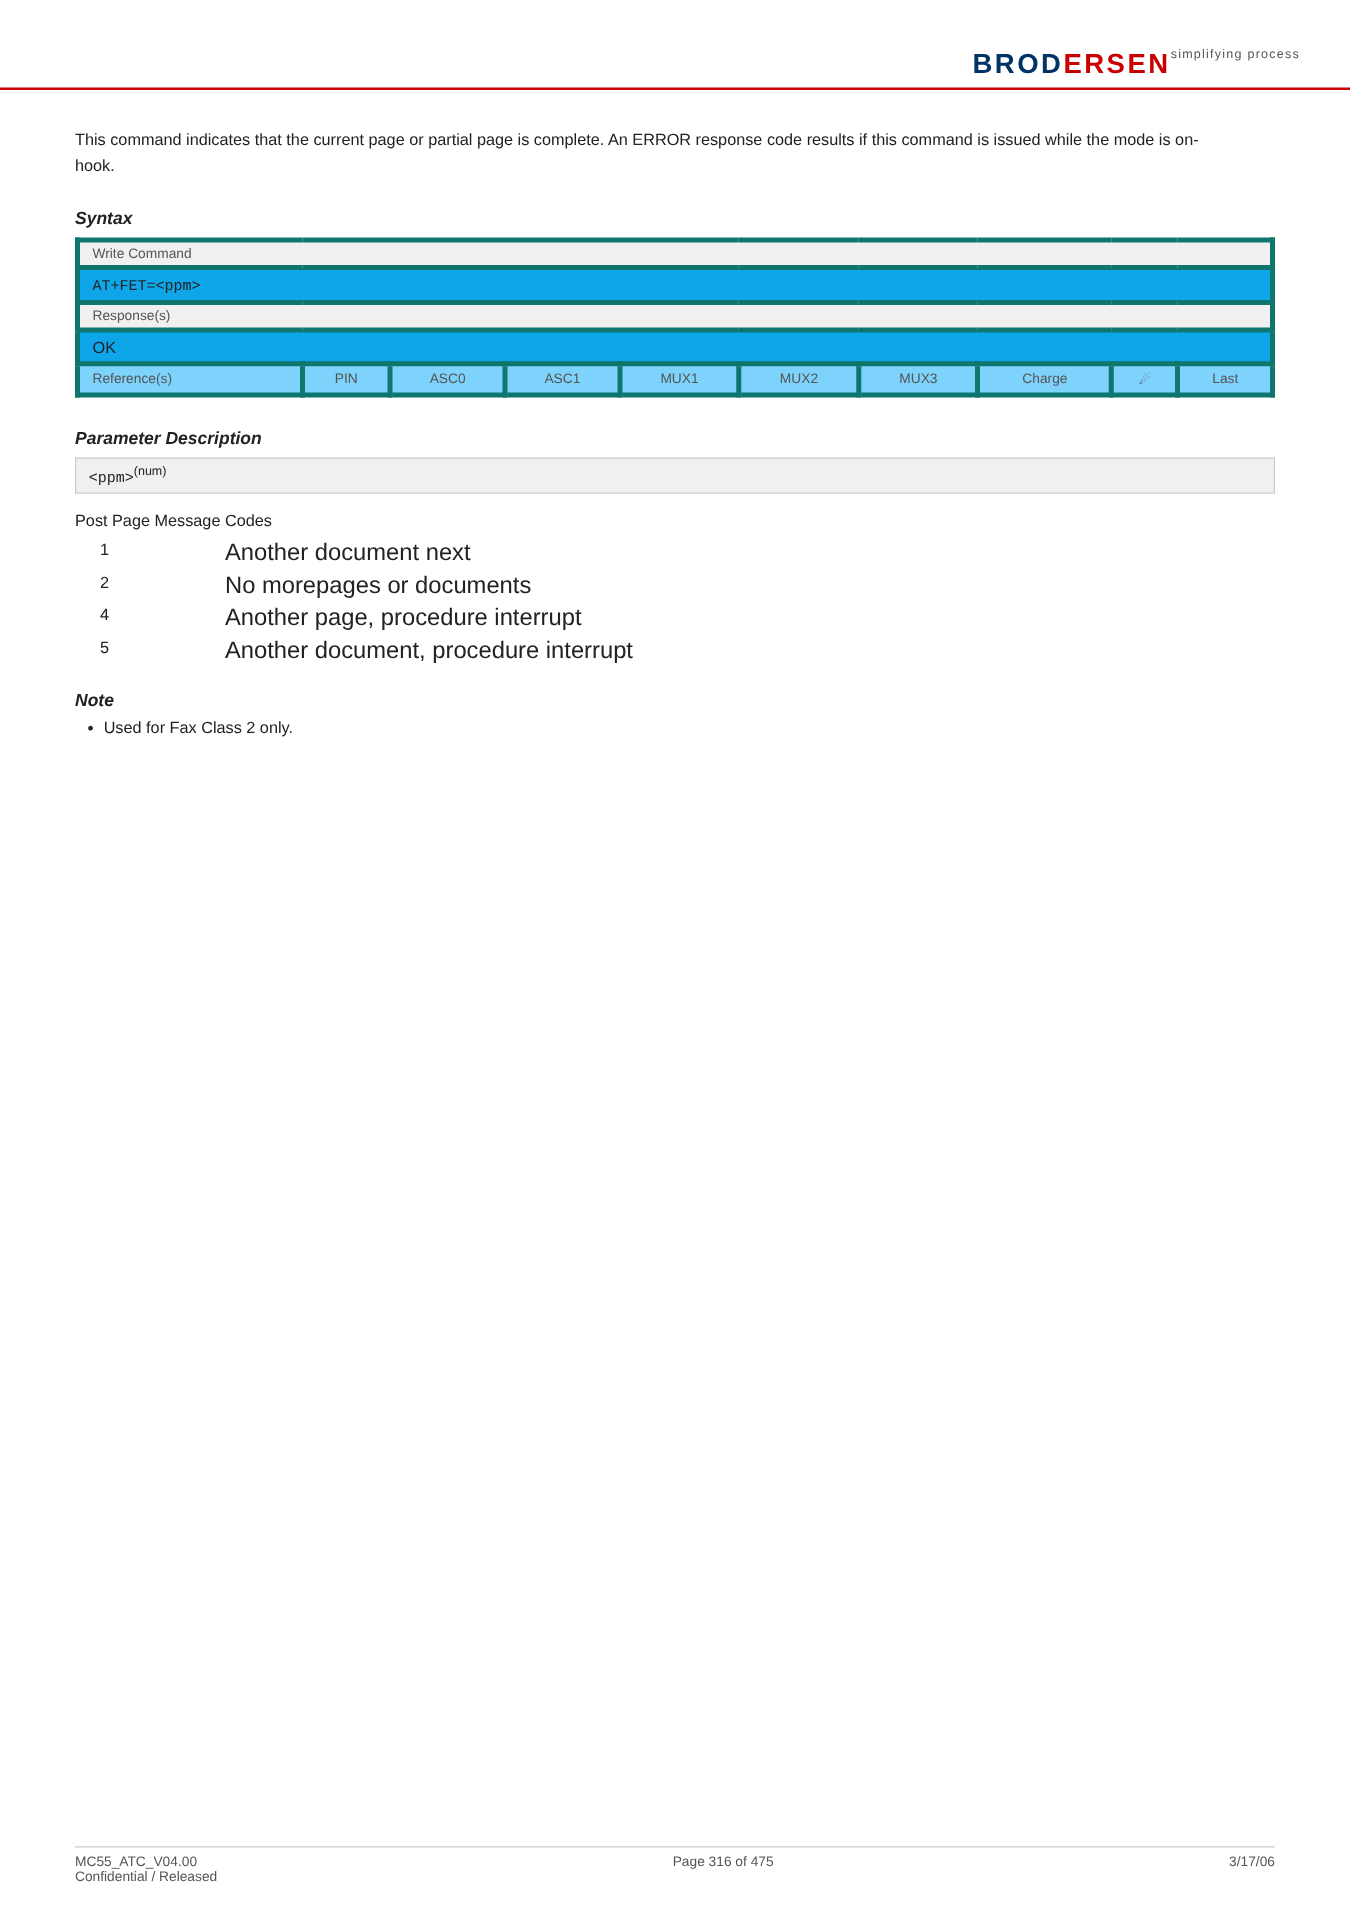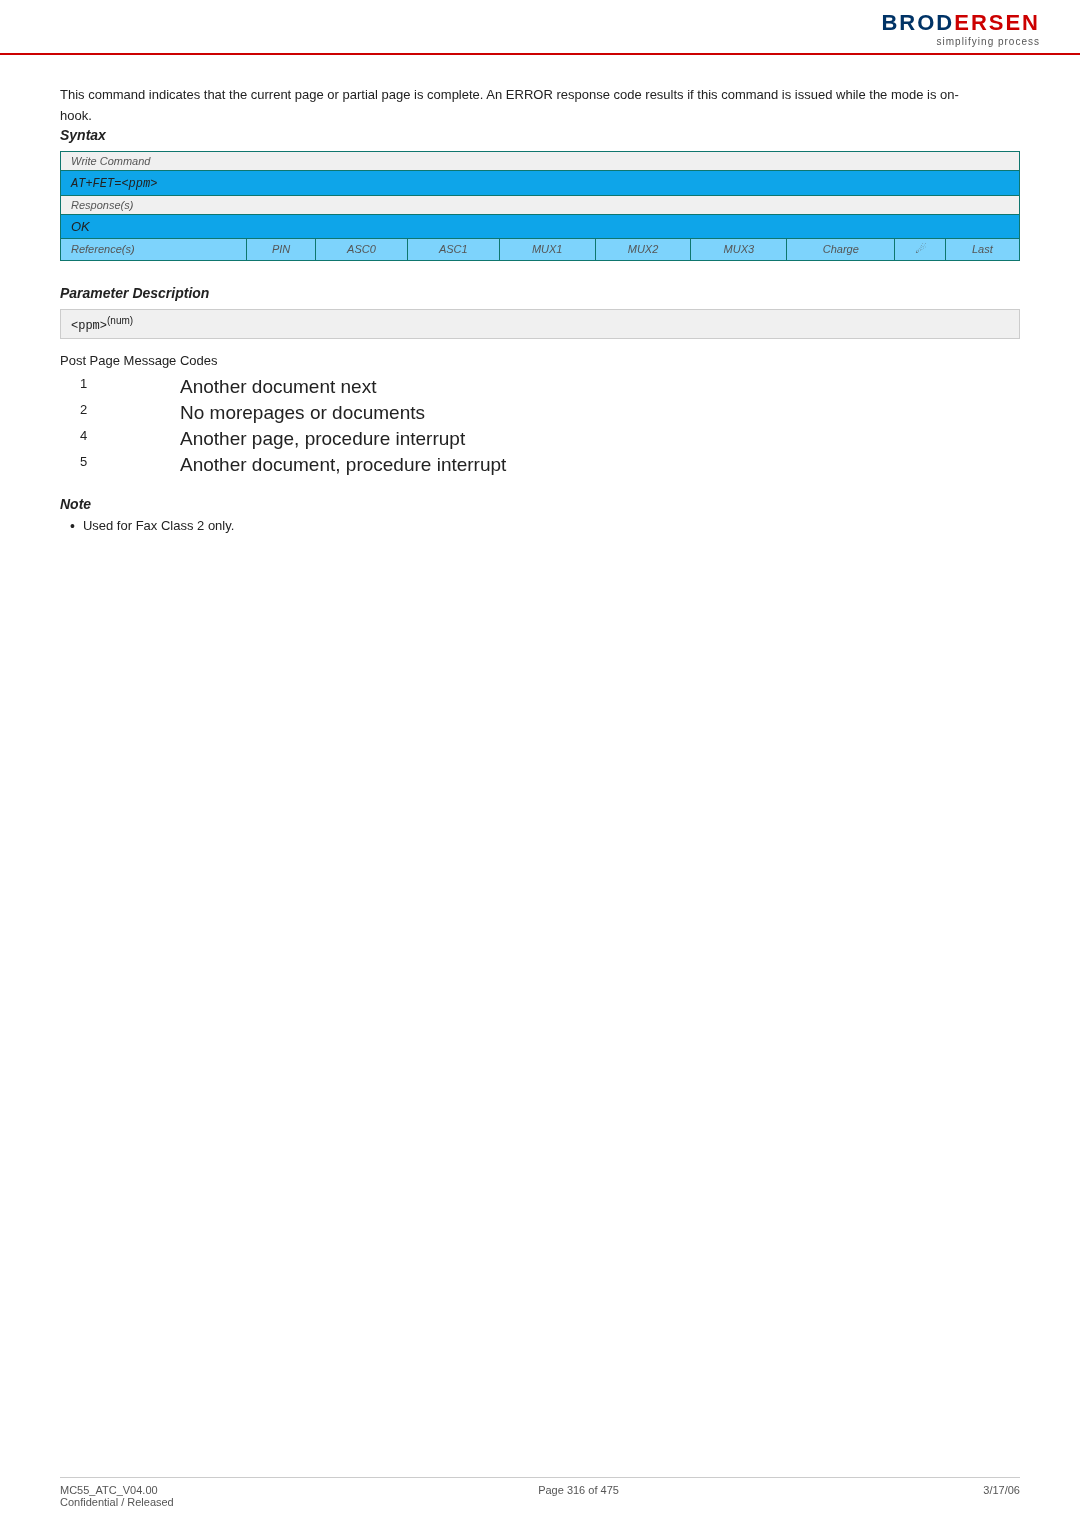--- a/index.html
+++ b/index.html
@@ -16,22 +16,23 @@
     
     .header {
       display: flex;
       justify-content: flex-end;
       align-items: center;
       padding: 10px 40px 6px 40px;
       border-bottom: 2px solid #c00;
     }
     .logo-area {
       display: flex;
-      flex-direction: column;
-      align-items: flex-end;
+      flex-direction: row;
+      align-items: flex-start;
+      margin-top: 28px;
     }
     .logo-text {
       font-size: 22px;
       font-weight: 900;
       letter-spacing: 2px;
       color: #003366;
     }
     .logo-sub {
       font-size: 10px;
       color: #555;
@@ -47,42 +48,42 @@
     .section-title {
       font-size: 22px;
       font-weight: bold;
       margin-bottom: 18px;
     }
 
     
     .intro-para {
       font-size: 13px;
       line-height: 1.6;
+      margin-bottom: 22px;
       max-width: 900px;
     }
 
     
     .subsection-heading {
       font-style: italic;
       font-weight: bold;
       font-size: 14px;
       margin-bottom: 8px;
     }
 
     
     .syntax-table {
       width: 100%;
       border-collapse: collapse;
       margin-bottom: 24px;
       font-size: 13px;
     }
     .syntax-table td, .syntax-table th {
-      border: 1px solid #0f766e;
+      border: 4px solid #0f766e;
       padding: 5px 10px;
-      font-style: italic;
     }
     .syntax-table .row-header {
       background-color: #f0f0f0;
       color: #555;
       font-size: 11px;
       padding: 3px 10px;
     }
     .syntax-table .row-content {
       background: #0ea5e9;
       padding: 4px 10px;

